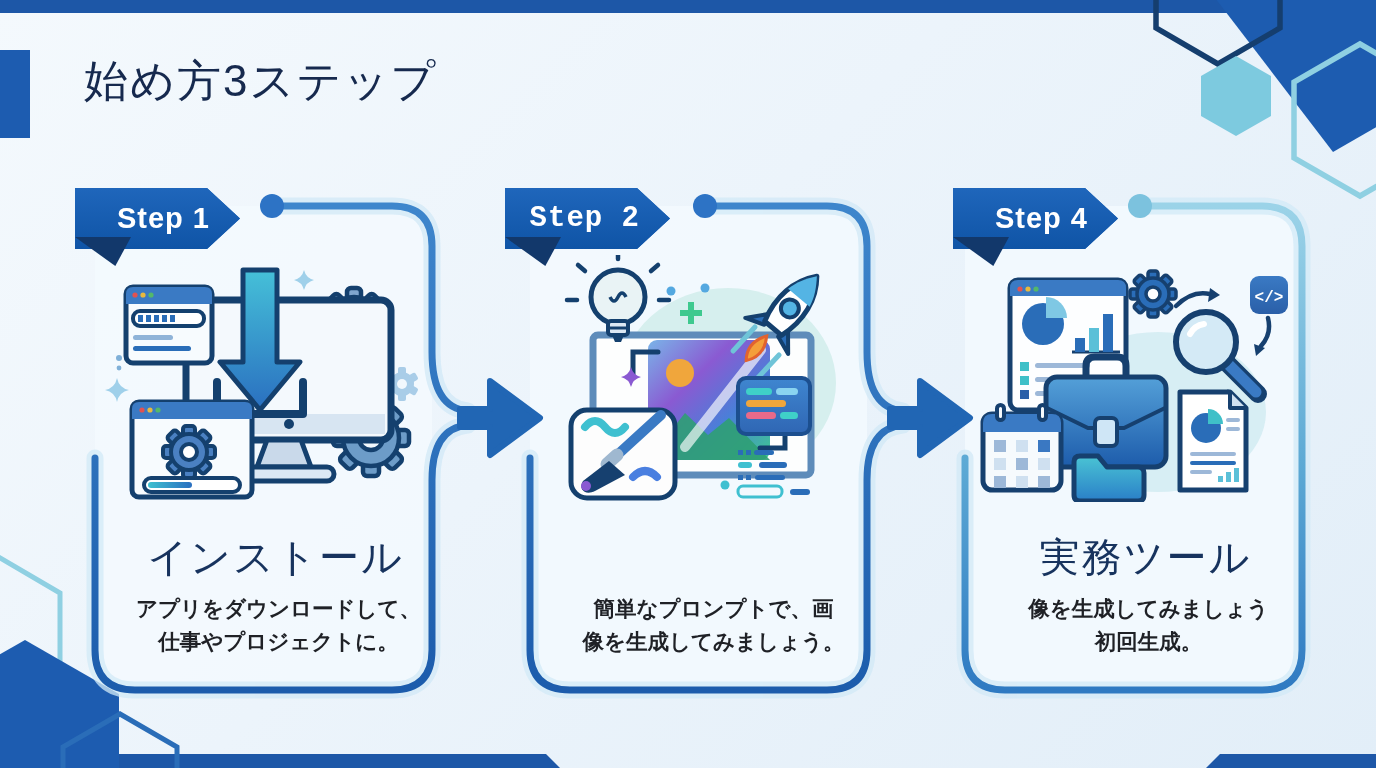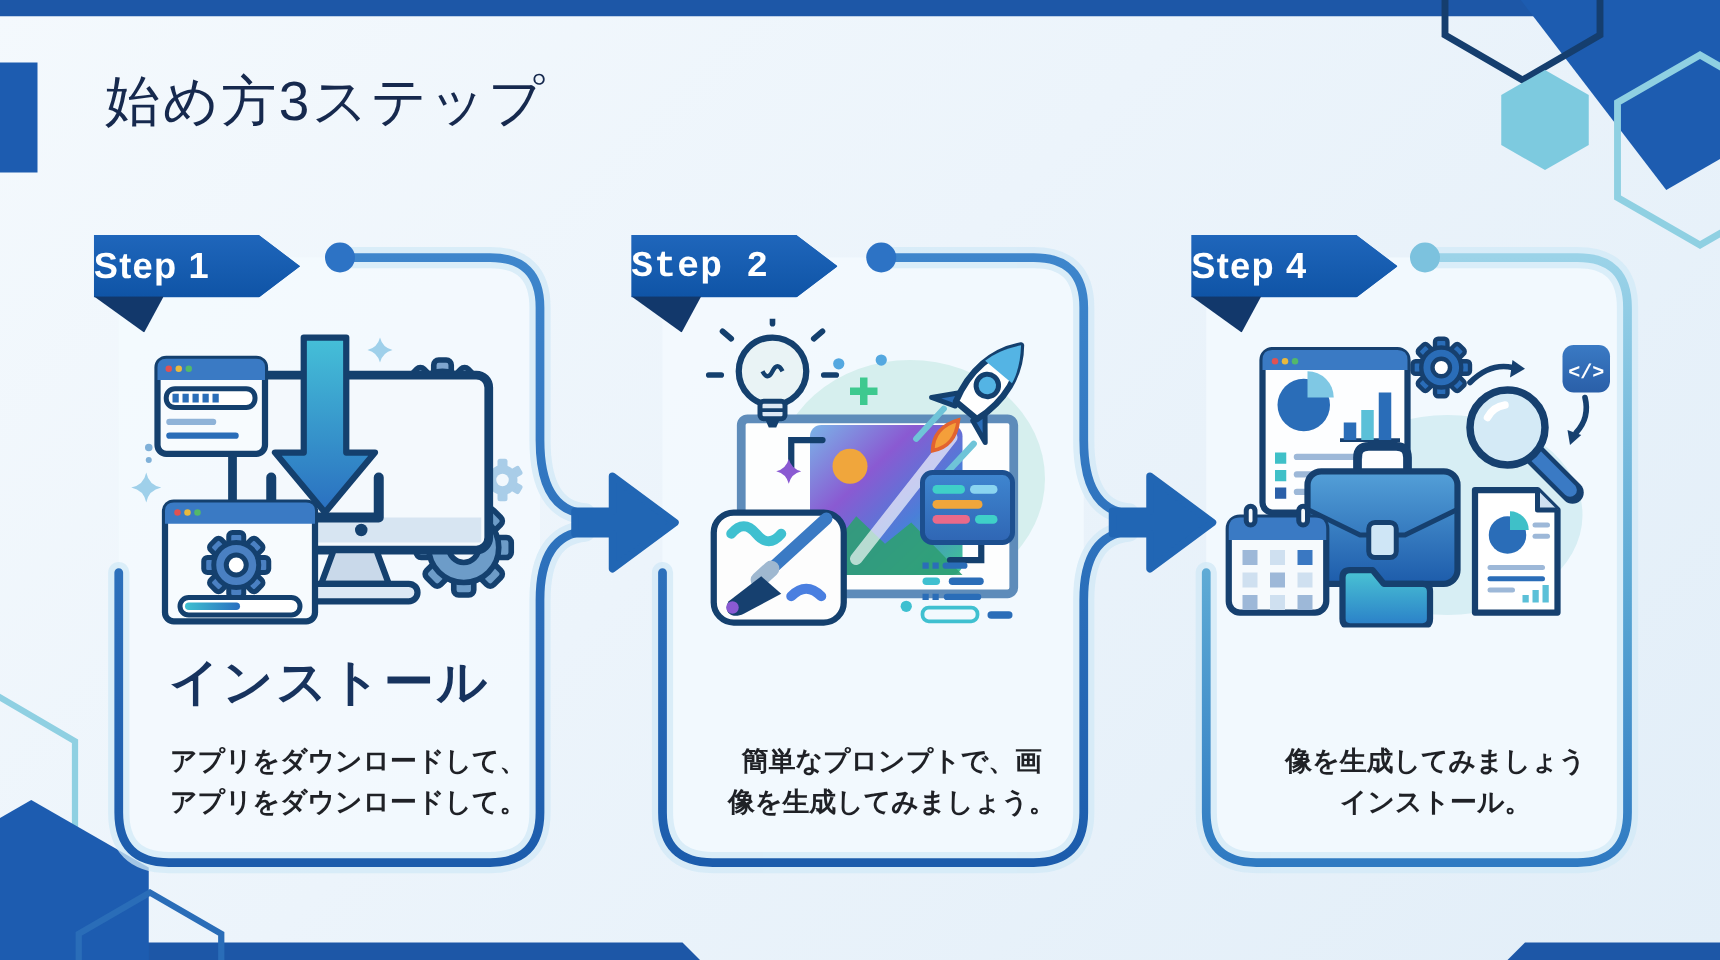--- a/index.html
+++ b/index.html
@@ -31,40 +31,40 @@
     position:absolute;left:-6px;top:50px;width:36px;height:88px;
     background:var(--accent-blue);
   }
   h1.page-title{
     position:absolute;left:84px;top:52px;margin:0;
     font-size:44px;font-weight:400;letter-spacing:2px;
     color:var(--navy-text);
   }
 
   .badge{
-    position:absolute;top:188px;width:165px;height:50px;
+    position:absolute;top:188px;width:165px;height:61px;
     background:linear-gradient(180deg,#1f66bb,#0f54a6);
     background-color:var(--badge-blue);
     clip-path:polygon(0% 0%,80% 0%,100% 50%,80% 100%,0% 100%);
-    display:flex;align-items:center;justify-content:flex-start;
+    display:flex;align-items:center;justify-content:flex-end;
     padding-right:30px;box-sizing:border-box;
   }
   .badge span{color:#ffffff;font-size:29px;font-weight:800;letter-spacing:1px;}
   .badge-fold{
     position:absolute;top:237px;width:56px;height:29px;
     background:var(--fold-navy);
     clip-path:polygon(0 0,100% 0,72% 100%);
   }
   .badge1,.fold1{left:75px;}
   .badge2,.fold2{left:505px;font-family:Liberation Mono, monospace;}
   .badge3,.fold3{left:953px;}
 
   .step-title{
-    position:absolute;top:518px;margin:0;width:337px;
-    text-align:center;font-size:40px;font-weight:700;
+    position:absolute;top:518px;margin:12px;width:337px;
+    text-align:center;font-size:40px;font-weight:400;
     color:var(--step-title-navy);letter-spacing:2px;
   }
   .step-desc{
     position:absolute;top:578px;margin:15px;width:337px;
     text-align:center;font-size:21.5px;font-weight:700;
     color:var(--desc-black);line-height:1.52;
   }
   .step-desc span{display:block;}
   .t1{left:95px;} .t2{left:530px;} .t3{left:965px;}
 
@@ -489,24 +489,25 @@
           <rect x="258" y="210" width="5" height="10" fill="#5bc0d8"></rect>
           <rect x="266" y="206" width="5" height="14" fill="#5bc0d8"></rect>
       </g>
       <rect x="222" y="208" width="22" height="4" rx="2" fill="#9db8d8"></rect>
     </g>
   </svg>
 
   <h2 class="step-title t1">インストール</h2>
   <p class="step-desc t1">
     <span>アプリをダウンロードして、</span>
-    <span>アプリをダウンロードして。</span>
+    <span>仕事やプロジェクトに。</span>
   </p>
   <p class="step-desc t2">
     <span>簡単なプロンプトで、画</span>
     <span>像を生成してみましょう。</span>
   </p>
+  <h2 class="step-title t3">実務ツール</h2>
   <p class="step-desc t3">
     <span>像を生成してみましょう</span>
-    <span>インストール。</span>
+    <span>初回生成。</span>
   </p>
 
 </div>
 
 </body></html>

